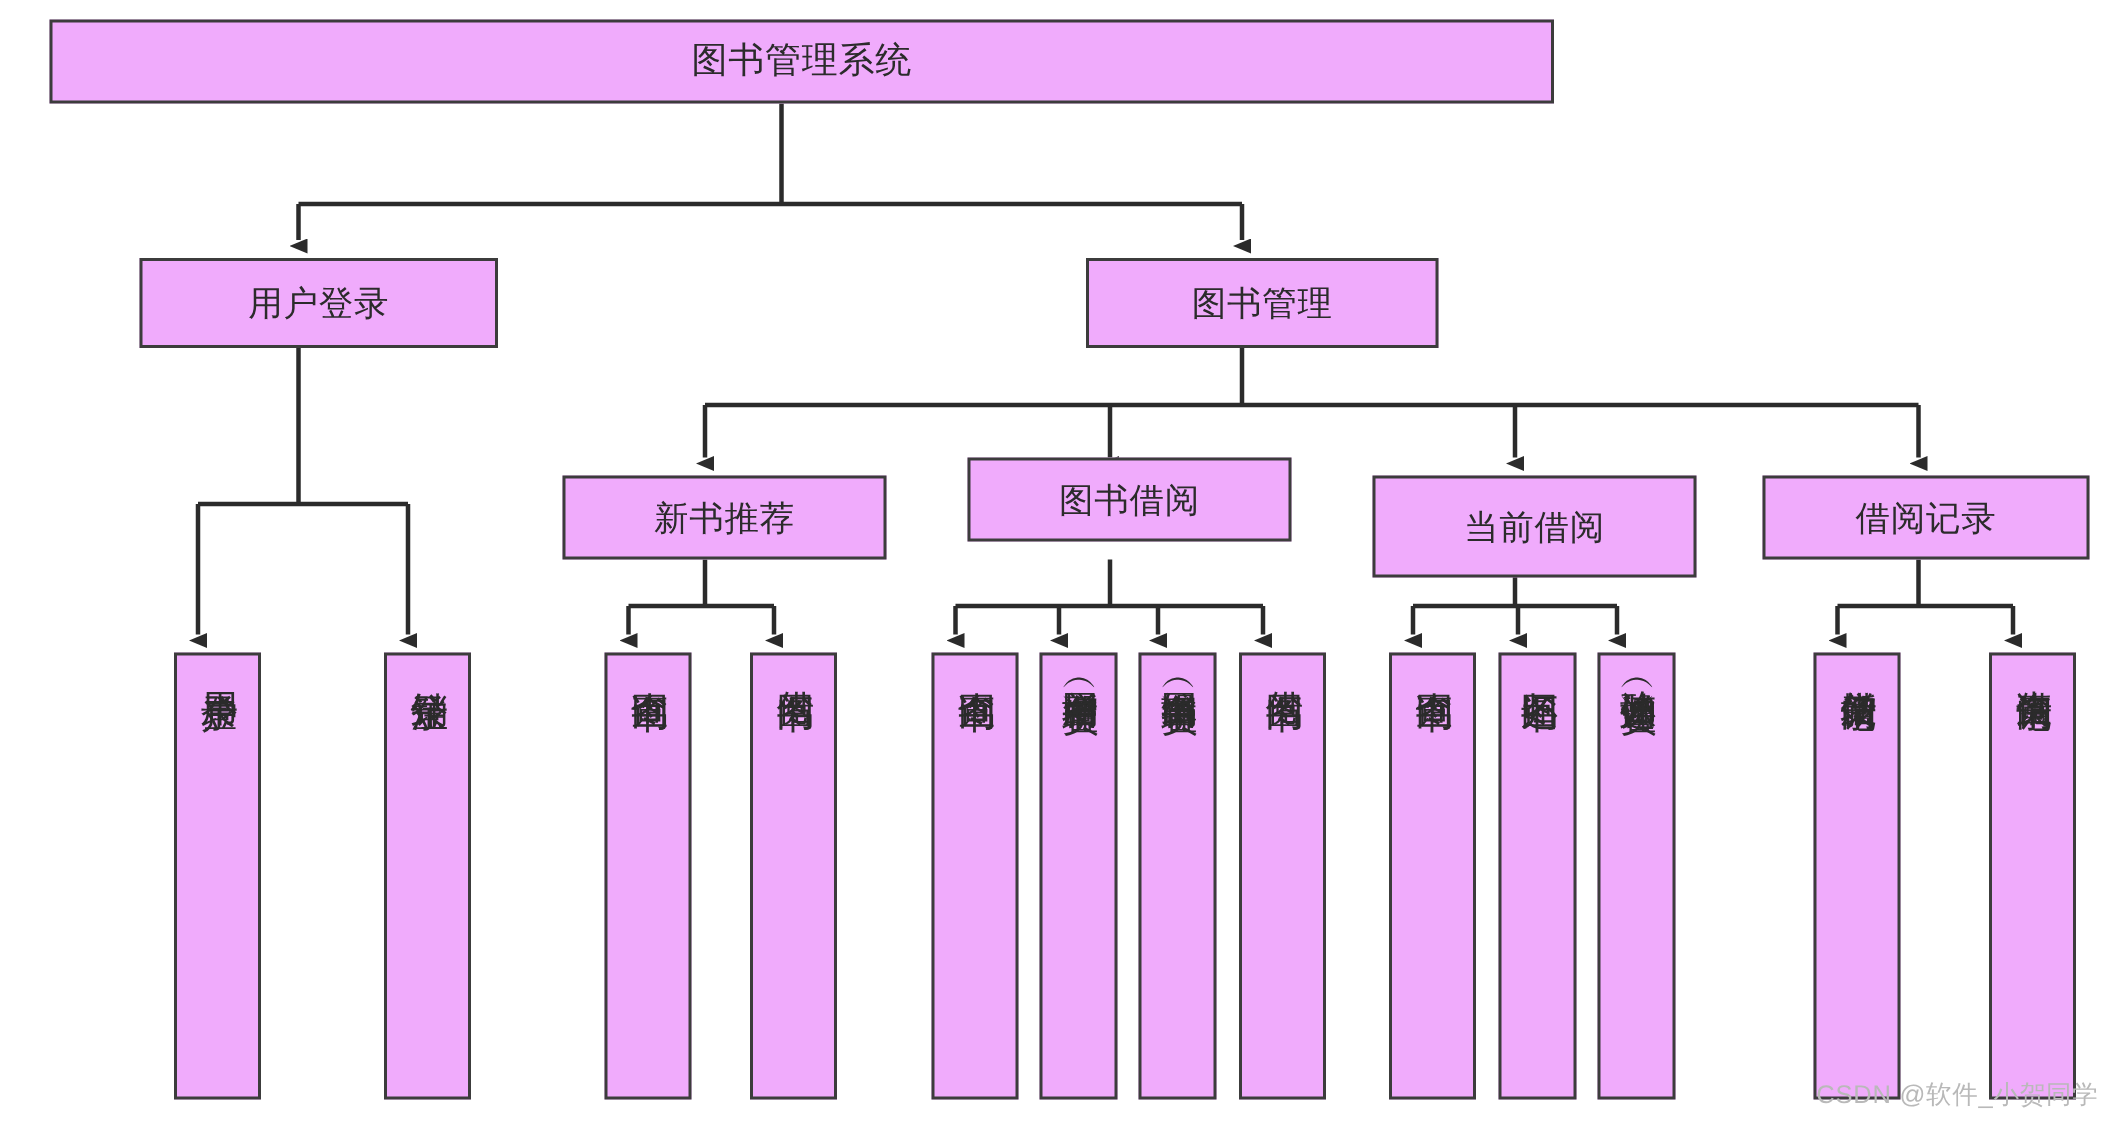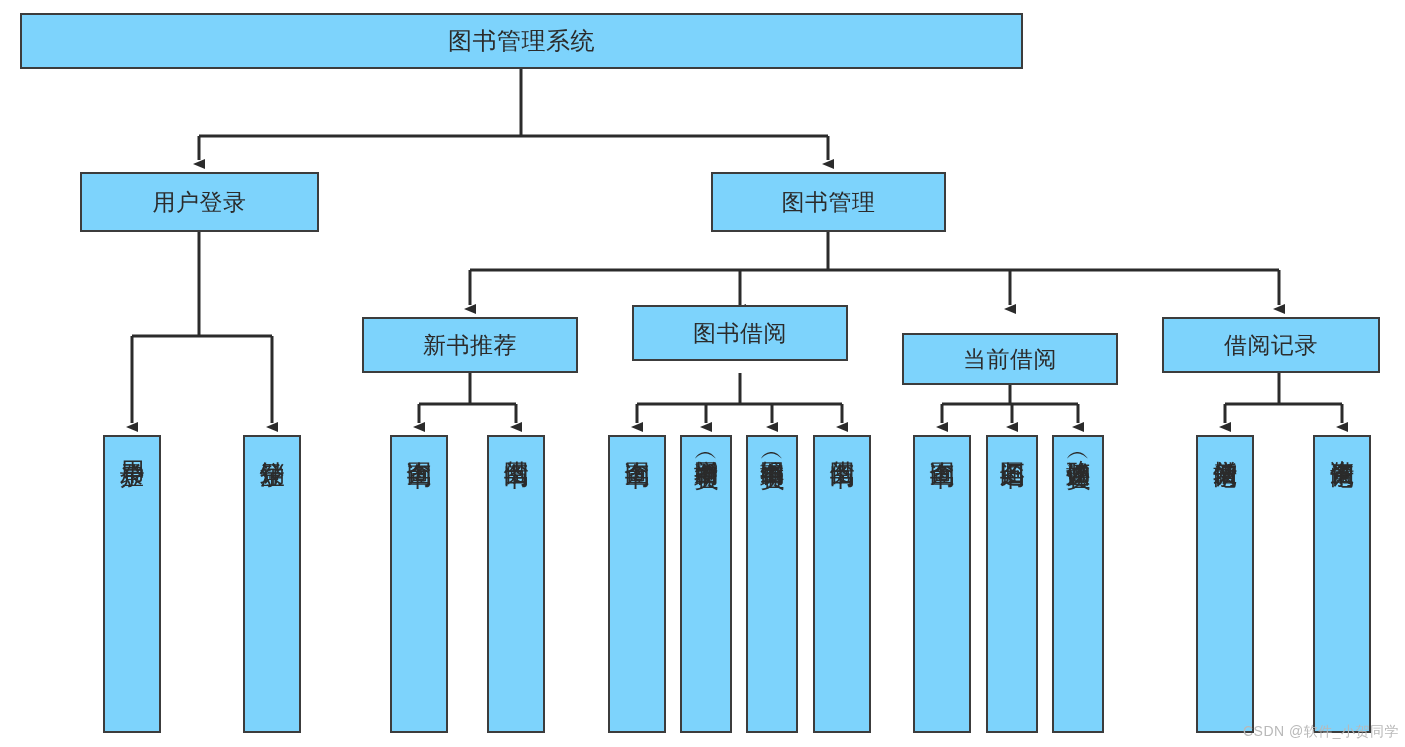--- a/index.html
+++ b/index.html
@@ -22,27 +22,28 @@
     position: absolute;
     left: 0;
     top: 0;
     width: 1405px;
     height: 747px;
     pointer-events: none;
   }
   .node {
     position: absolute;
     box-sizing: border-box;
-    background: #7dd3fc;
+    background: #f0abfc;
     border: 2px solid #3c3c3c;
     display: flex;
     align-items: center;
     justify-content: center;
     color: #2b2b2b;
     z-index: 2;
+    margin-left: 13px;
   }
   .node .lbl {
     display: block;
     text-align: center;
     line-height: 1.22;
     white-space: nowrap;
   }
   
   .node.h .lbl {
     font-size: 23px;
@@ -65,21 +66,21 @@
     letter-spacing: 1px;
     white-space: nowrap;
   }
   .node.v.tall .lbl {
     font-size: 24px;
   }
   .watermark {
     position: absolute;
     right: 6px;
     bottom: 6px;
-    font-size: 14px;
+    font-size: 17px;
     color: #b9b9b9;
     z-index: 5;
     white-space: nowrap;
     letter-spacing: 0.5px;
   }
 </style>
 </head>
 <body>
 
 <div id="canvas">
@@ -146,21 +147,21 @@
   <div class="node h" style="left:362px; top:317px; width:216px; height:56px;">
     <span class="lbl">新书推荐</span>
   </div>
 
   <div class="node h" style="left:711px; top:172px; width:235px; height:60px;">
     <span class="lbl">图书管理</span>
   </div>
   <div class="node h" style="left:632px; top:305px; width:216px; height:56px;">
     <span class="lbl">图书借阅</span>
   </div>
-  <div class="node h" style="left:902px; top:333px; width:216px; height:52px;">
+  <div class="node h" style="left:902px; top:317px; width:216px; height:68px;">
     <span class="lbl">当前借阅</span>
   </div>
   <div class="node h" style="left:1162px; top:317px; width:218px; height:56px;">
     <span class="lbl">借阅记录</span>
   </div>
 
   <div class="node v" style="left:103px; top:435px; width:58px; height:298px;">
     <span class="lbl">用户登录</span>
   </div>
   <div class="node v" style="left:243px; top:435px; width:58px; height:298px;">

